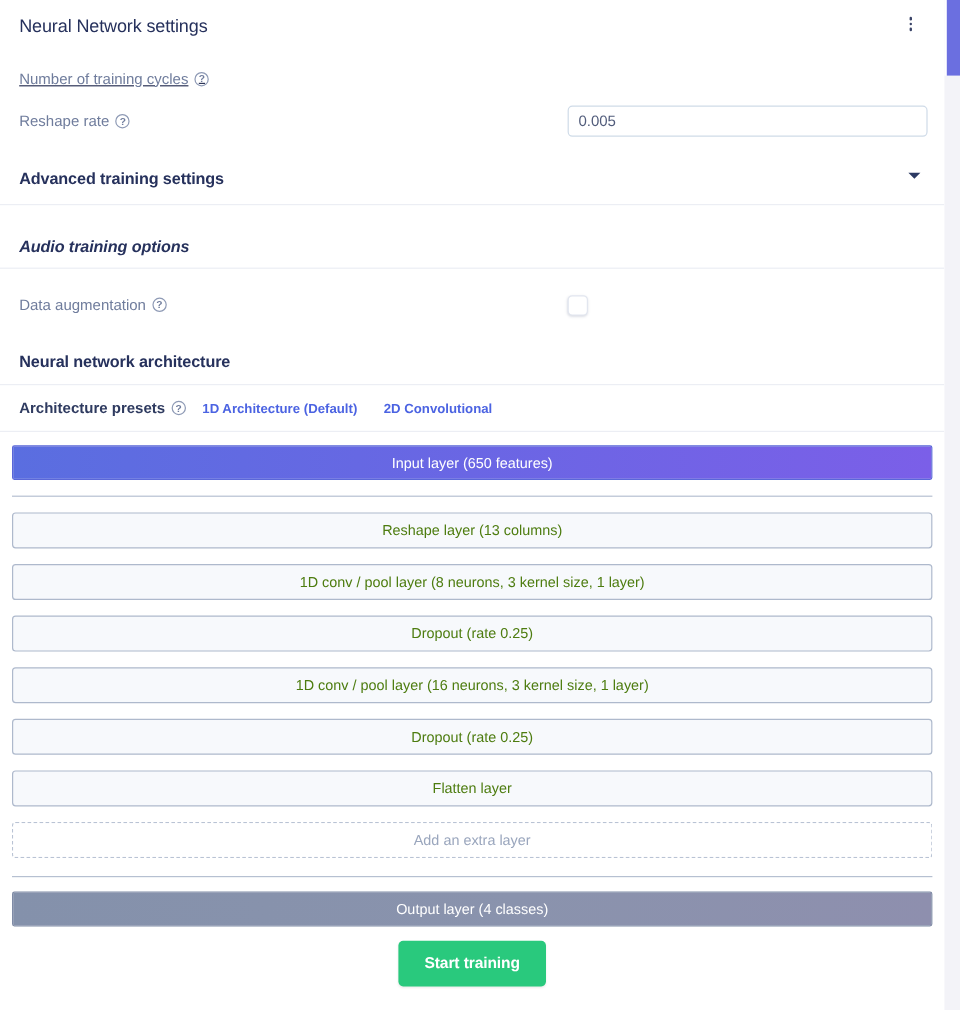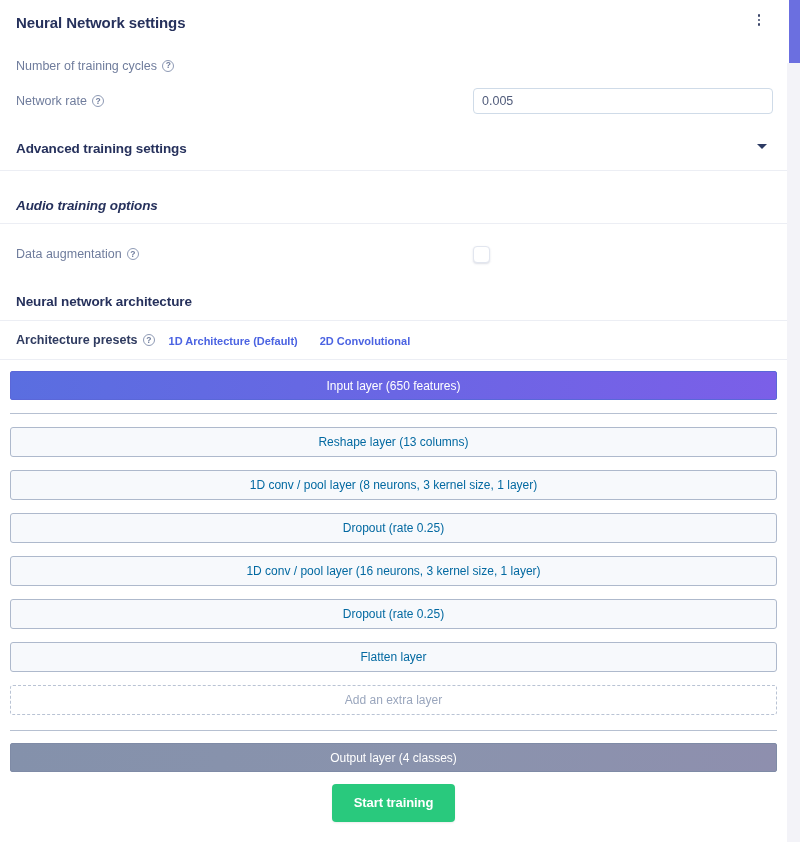--- a/index.html
+++ b/index.html
@@ -63,21 +63,21 @@
   }
 
   
   .card-header {
     position: relative;
     padding: 14px 22px 14px 16px;
     height: 40px;
   }
   .card-title {
     font-size: 15px;
-    font-weight: bold;
+    font-weight: normal;
     color: #26315c;
     letter-spacing: -0.1px;
   }
   .kebab {
     position: absolute;
     right: 20px;
     top: 11px;
     width: 16px;
     height: 18px;
     display: flex;
@@ -230,21 +230,21 @@
     border: 1px solid #5a67d8;
     text-align: center;
   }
   .layer.output {
     background: linear-gradient(90deg, #8491ab 0%, #8a93ad 55%, #8e8fae 100%);
     border: 1px solid #7f8ba6;
   }
   .layer.mid {
     background: #f7f9fc;
     border: 1px solid #aeb9cc;
-    color: #0369a1;
+    color: #4d7c0f;
   }
   .layer.add {
     background: #ffffff;
     border: 1px dashed #b9c3d4;
     color: #9aa6bd;
     margin-bottom: 0;
   }
   .rule {
     height: 0;
     border-top: 1px solid #b6c0d1;
@@ -283,30 +283,30 @@
     <div class="card-header">
       <div class="card-title">Neural Network settings</div>
       <div class="kebab">
         <i></i>
         <i></i>
         <i></i>
       </div>
     </div>
 
 
-    <div class="form-row" style="padding-top:12px;height:39px;">
+    <div class="form-row" style="padding-top:12px;height:39px;text-decoration:underline;">
       <div class="form-label">
         <span>Number of training cycles</span>
         <span class="help-icon">?</span>
       </div>
     </div>
 
     <div class="form-row" style="height:44px;">
       <div class="form-label">
-        <span>Network rate</span>
+        <span>Reshape rate</span>
         <span class="help-icon">?</span>
       </div>
       <input class="field" type="text" value="0.005" style="">
     </div>
 
     <div class="section-head collapsible">
       <span>Advanced training settings</span>
       <span class="chev"></span>
     </div>
 

